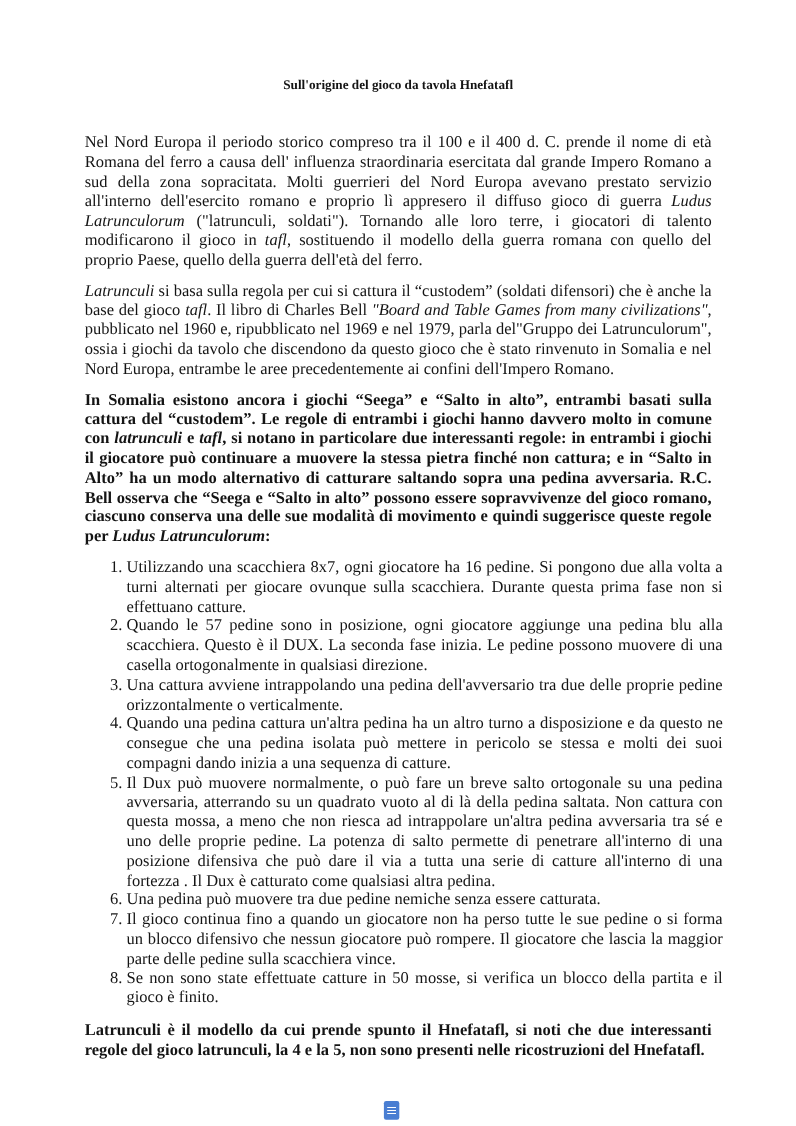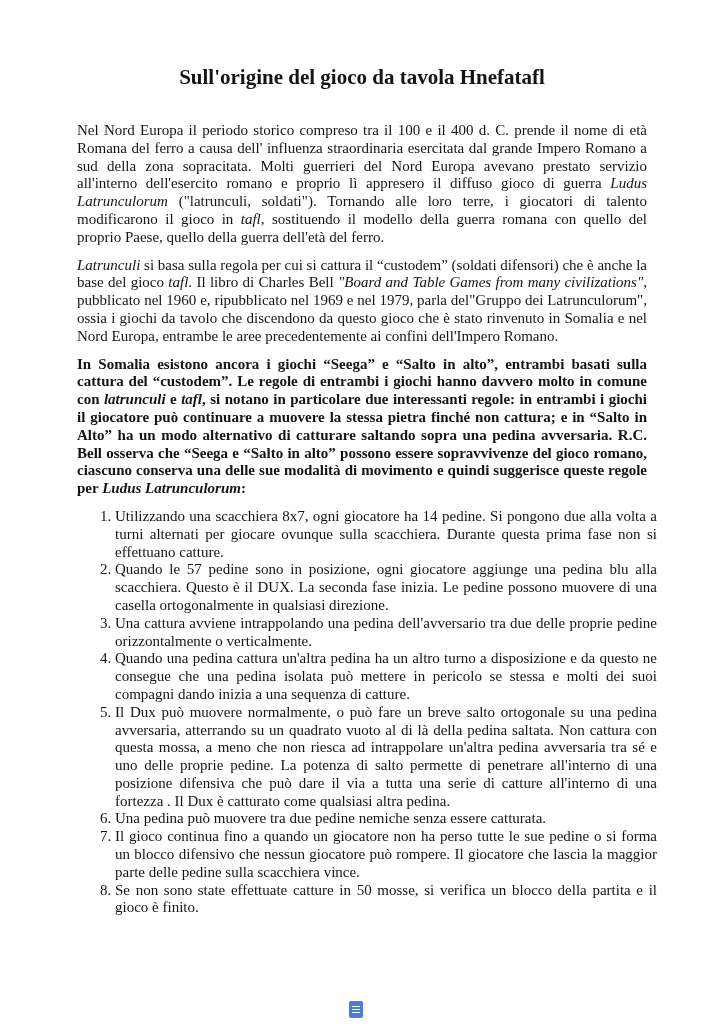--- a/index.html
+++ b/index.html
@@ -14,21 +14,21 @@
   }
   .content {
     position:absolute;
     left:67px; top:0;
     width:590px;
   }
   .title {
     margin-top:66px;
     text-align:center;
     font-weight:bold;
-    font-size:21px;
+    font-size:12px;
     line-height:22px;
   }
   .body {
     margin-top:34px;
     font-size:15px;
     line-height:17.8px;
     text-align:justify;
   }
   p { margin:10px; }
   .par-gap { margin-top:10px;font-weight:bold; }
@@ -71,28 +71,29 @@
 
     <div class="body">
 
       <p class="par"><span>Nel Nord Europa il periodo storico compreso tra il 100 e il 400 d. C. prende il nome di età Romana del ferro a causa dell' influenza straordinaria esercitata dal grande Impero Romano a sud della zona sopracitata. Molti guerrieri del Nord Europa avevano prestato servizio all'interno dell'esercito romano e proprio lì appresero il diffuso gioco di guerra </span><span class="i">Ludus Latrunculorum</span><span> ("latrunculi, soldati"). Tornando alle loro terre, i giocatori di talento modificarono il gioco in </span><span class="i">tafl</span><span>, sostituendo il modello della guerra romana con quello del proprio Paese, quello della guerra dell'età del ferro.</span></p>
 
       <p class="par"><span class="i">Latrunculi</span><span> si basa sulla regola per cui si cattura il “custodem” (soldati difensori) che è anche la base del gioco </span><span class="i">tafl</span><span>. Il libro di Charles Bell </span><span class="i">"Board and Table Games from many civilizations"</span><span>, pubblicato nel 1960 e, ripubblicato nel 1969 e nel 1979, parla del"Gruppo dei Latrunculorum", ossia i giochi da tavolo che discendono da questo gioco che è stato rinvenuto in Somalia e nel Nord Europa, entrambe le aree precedentemente ai confini dell'Impero Romano.</span></p>
 
       <p class="par par-gap"><span>In Somalia esistono ancora i giochi “Seega” e “Salto in alto”, entrambi basati sulla cattura del “custodem”. Le regole di entrambi i giochi hanno davvero molto in comune con </span><span class="i">latrunculi</span><span> e </span><span class="i">tafl</span><span>, si notano in particolare due interessanti regole: in entrambi i giochi il giocatore può continuare a muovere la stessa pietra finché non cattura; e in “Salto in Alto” ha un modo alternativo di catturare saltando sopra una pedina avversaria. R.C. Bell osserva che “Seega e “Salto in alto” possono essere sopravvivenze del gioco romano, ciascuno conserva una delle sue modalità di movimento e quindi suggerisce queste regole per </span><span class="i">Ludus Latrunculorum</span><span>:</span></p>
 
       <ol class="rules">
-        <li>Utilizzando una scacchiera 8x7, ogni giocatore ha 14 pedine. Si pongono due alla volta a turni alternati per giocare ovunque sulla scacchiera. Durante questa prima fase non si effettuano catture.</li>
+        <li>Utilizzando una scacchiera 8x7, ogni giocatore ha 16 pedine. Si pongono due alla volta a turni alternati per giocare ovunque sulla scacchiera. Durante questa prima fase non si effettuano catture.</li>
         <li>Quando le 57 pedine sono in posizione, ogni giocatore aggiunge una pedina blu alla scacchiera. Questo è il DUX. La seconda fase inizia. Le pedine possono muovere di una casella ortogonalmente in qualsiasi direzione.</li>
         <li>Una cattura avviene intrappolando una pedina dell'avversario tra due delle proprie pedine orizzontalmente o verticalmente.</li>
         <li>Quando una pedina cattura un'altra pedina ha un altro turno a disposizione e da questo ne consegue che una pedina isolata può mettere in pericolo se stessa e molti dei suoi compagni dando inizia a una sequenza di catture.</li>
         <li>Il Dux può muovere normalmente, o può fare un breve salto ortogonale su una pedina avversaria, atterrando su un quadrato vuoto al di là della pedina saltata. Non cattura con questa mossa, a meno che non riesca ad intrappolare un'altra pedina avversaria tra sé e uno delle proprie pedine. La potenza di salto permette di penetrare all'interno di una posizione difensiva che può dare il via a tutta una serie di catture all'interno di una fortezza . Il Dux è catturato come qualsiasi altra pedina.</li>
         <li>Una pedina può muovere tra due pedine nemiche senza essere catturata.</li>
         <li>Il gioco continua fino a quando un giocatore non ha perso tutte le sue pedine o si forma un blocco difensivo che nessun giocatore può rompere. Il giocatore che lascia la maggior parte delle pedine sulla scacchiera vince.</li>
         <li>Se non sono state effettuate catture in 50 mosse, si verifica un blocco della partita e il gioco è finito.</li>
       </ol>
 
+      <p class="closing">Latrunculi è il modello da cui prende spunto il Hnefatafl, si noti che due interessanti regole del gioco latrunculi, la 4 e la 5, non sono presenti nelle ricostruzioni del Hnefatafl.</p>
 
     </div>
   </div>
 
   <div class="page-icon"></div>
 </div>
 
 </body></html>

